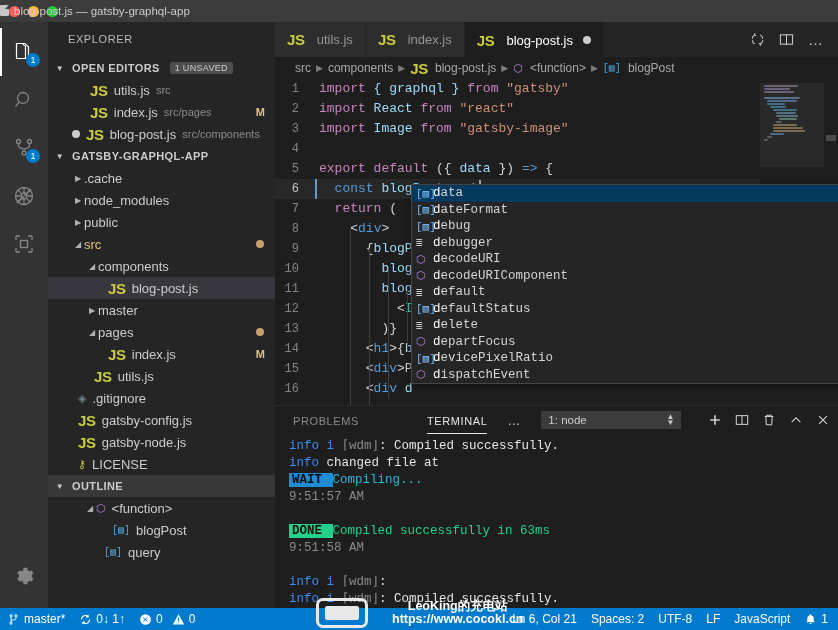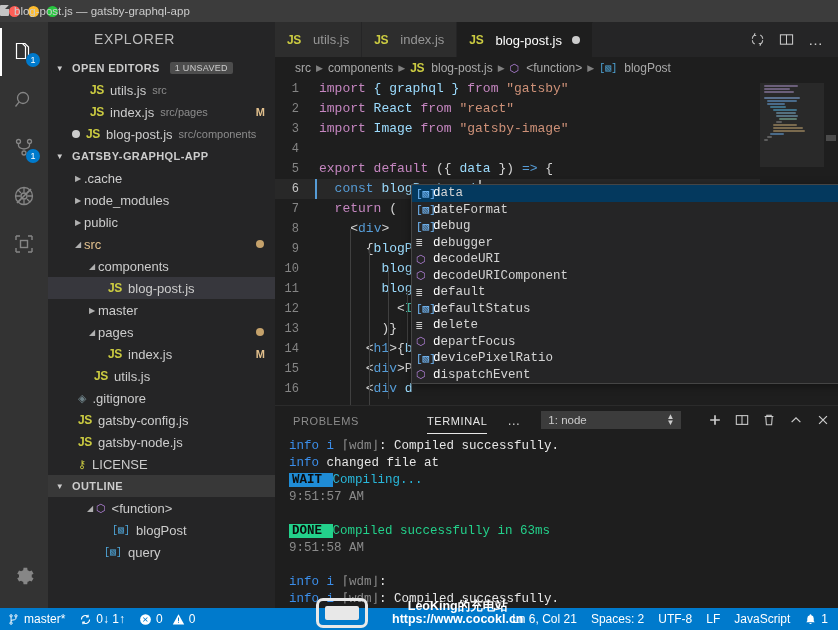--- a/index.html
+++ b/index.html
@@ -63,44 +63,43 @@
   .act-spacer { flex: 1; }
   .act-bottom { margin-bottom: 8px; }
 
   
   .sidebar {
     width: 227px; flex: 0 0 227px; background: #252526;
     display: flex; flex-direction: column; overflow: hidden;
   }
   .sb-title {
     height: 35px; line-height: 35px; padding-left: 20px;
-    font-size: 14px; letter-spacing: 0.6px; color: #bbbbbb; text-transform: uppercase;
+    font-size: 11px; letter-spacing: 0.6px; color: #bbbbbb; text-transform: uppercase;
     flex: 0 0 35px;
-    margin-left: 26px;
   }
   .sec-header {
     height: 22px; display: flex; align-items: center; gap: 4px;
     padding-left: 4px; font-size: 11px; font-weight: bold; color: #cccccc;
     letter-spacing: 0.4px;
   }
   .twisty {
     width: 16px; text-align: center; font-size: 8px; color: #cccccc; flex: 0 0 16px;
     display:inline-block;
   }
   .unsaved-badge {
     background: #4d4d4d; color: #cccccc; font-size: 9px; font-weight: normal;
     padding: 1px 5px; border-radius: 2px; margin-left: 6px; letter-spacing: 0.3px;
   }
   .row {
     height: 22px; display: flex; align-items: center; font-size: 13px;
     color: #cccccc; white-space: nowrap; position: relative; padding-right: 10px;
   }
   .row.selected { background: #37373d; }
   .js-ico {
-    color: #cbcb41; font-size: 12px; font-weight: bold;
+    color: #cbcb41; font-size: 15px; font-weight: bold;
     font-family: "Liberation Sans", sans-serif; margin-right: 6px;
     letter-spacing: -0.3px;
     text-align: right;
   }
   .name { color: #cccccc; }
   .desc { color: #8c8c8c; font-size: 11px; margin-left: 6px; }
   .gitM { position: absolute; right: 10px; color: #e2c08d; font-size: 11px; font-weight: bold; }
   .gitdot { position: absolute; right: 11px; width: 8px; height: 8px; border-radius: 50%; background: #c5a26b; }
   .dirty-dot { width: 8px; height: 8px; border-radius: 50%; background: #cccccc; display:inline-block; margin-right:6px; }
   .arrow-r { width: 12px; display:inline-block; text-align:center; color:#b0b0b0; font-size: 8px; }

